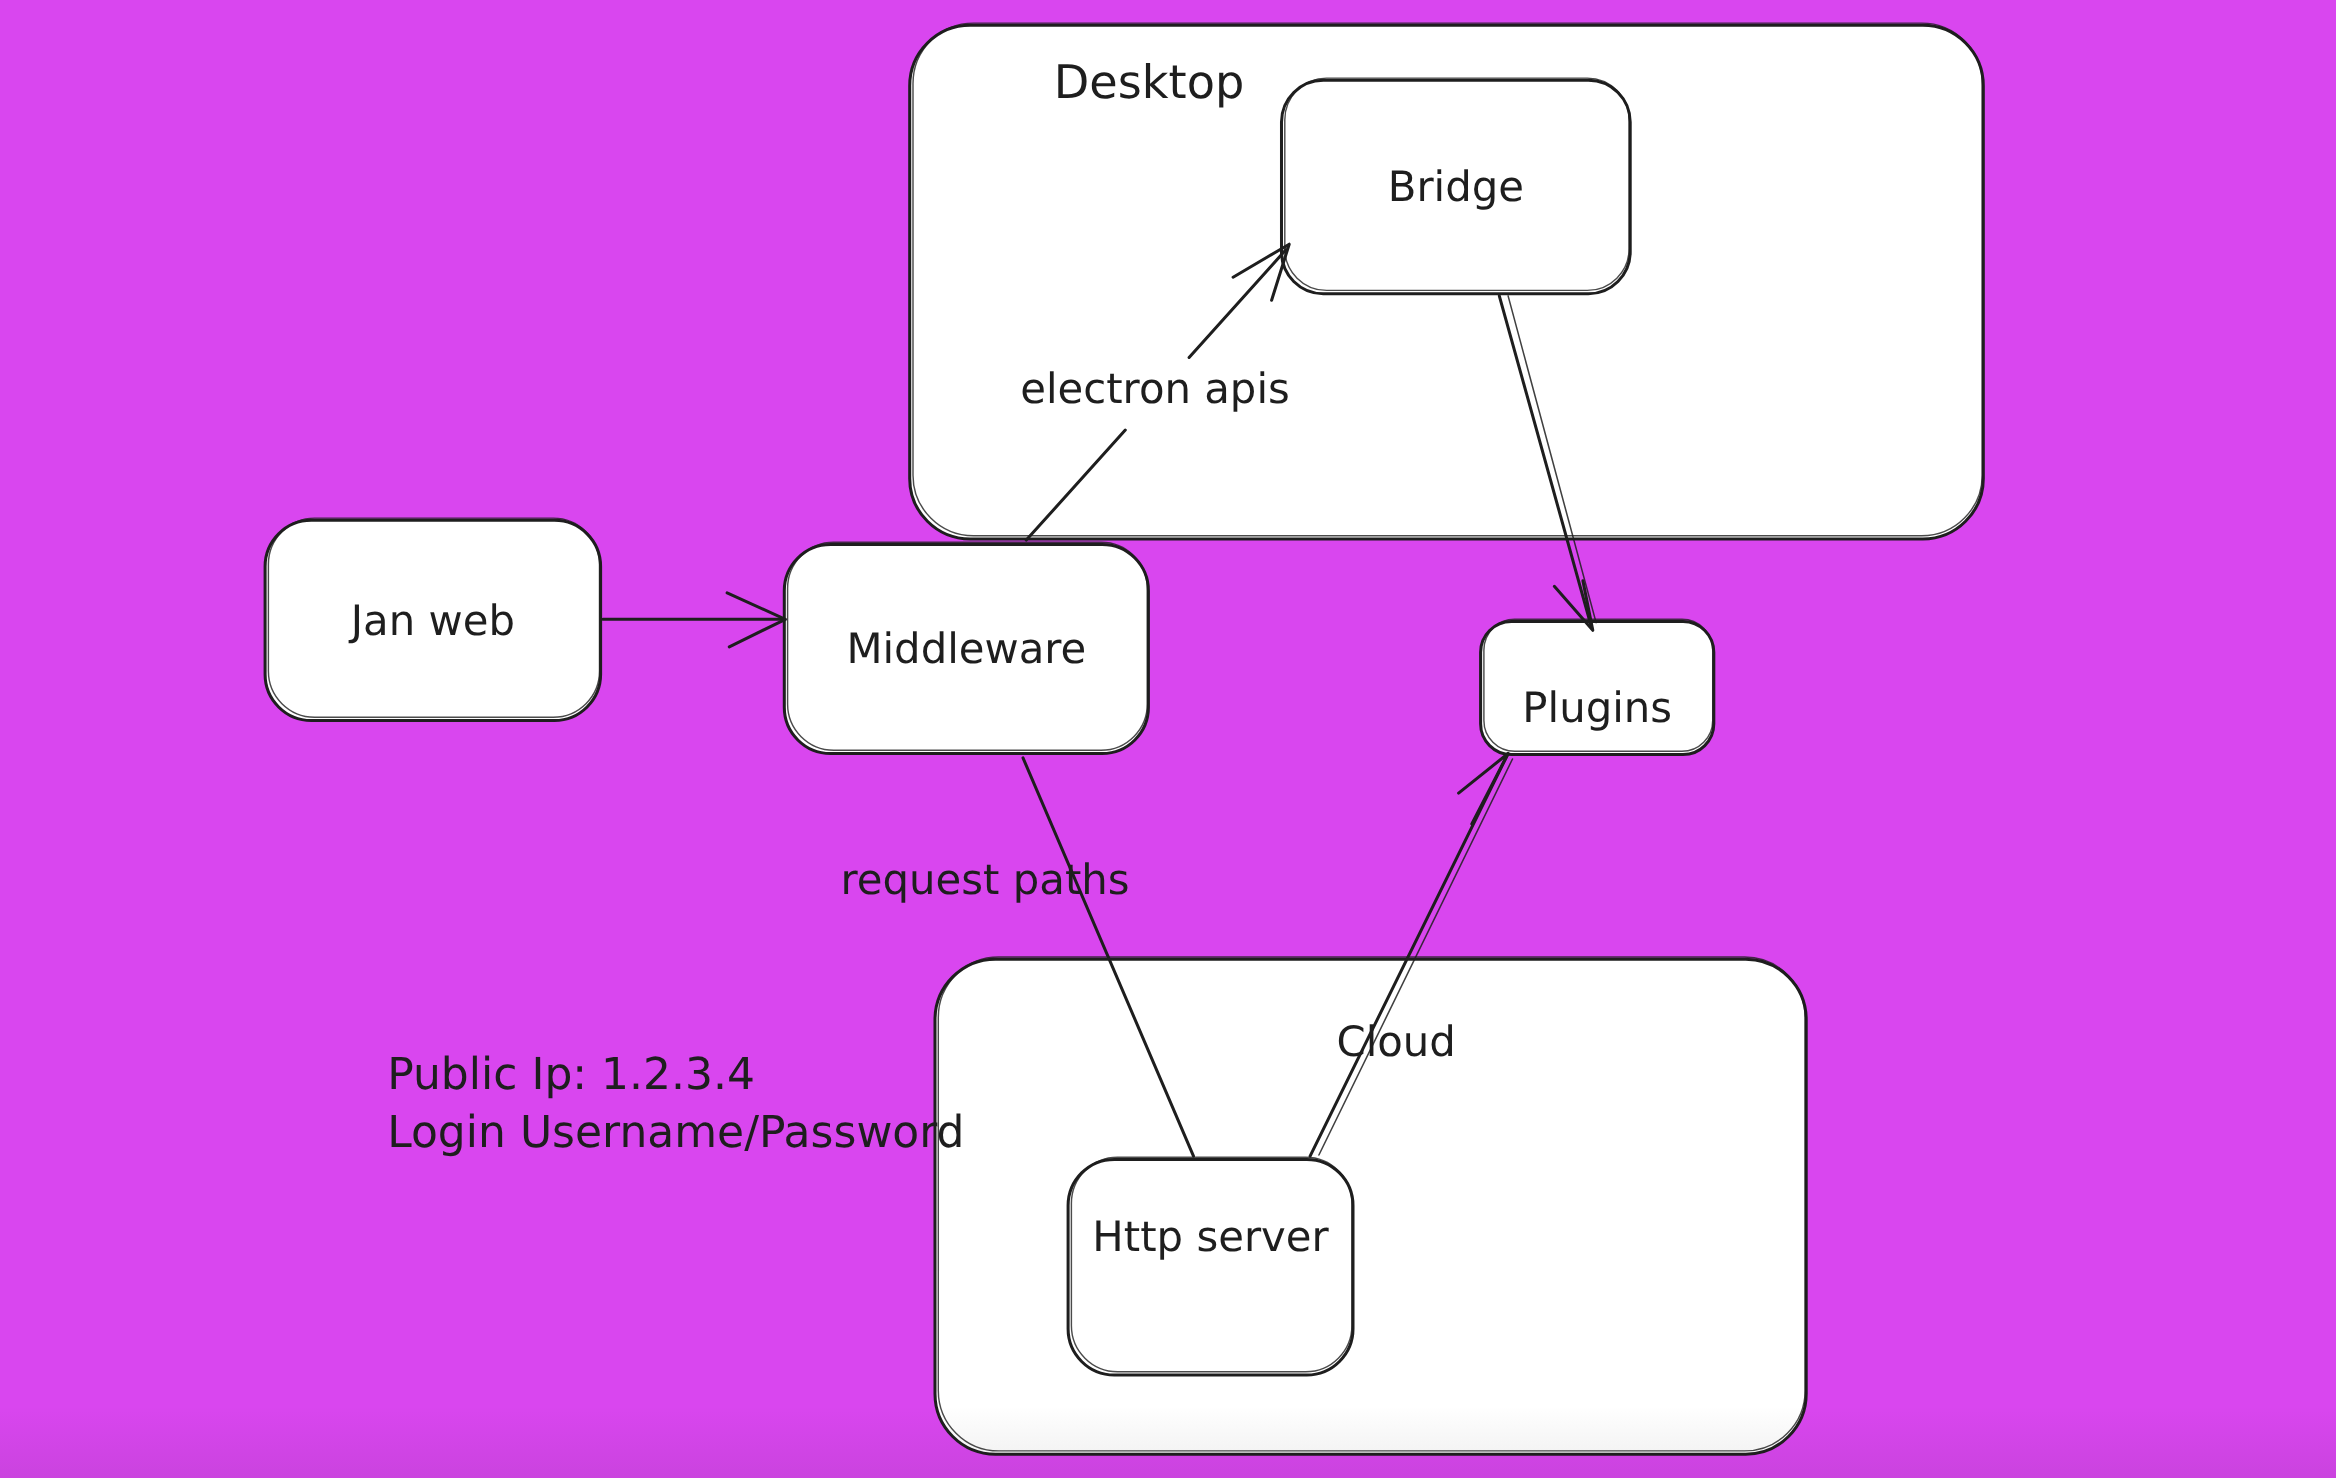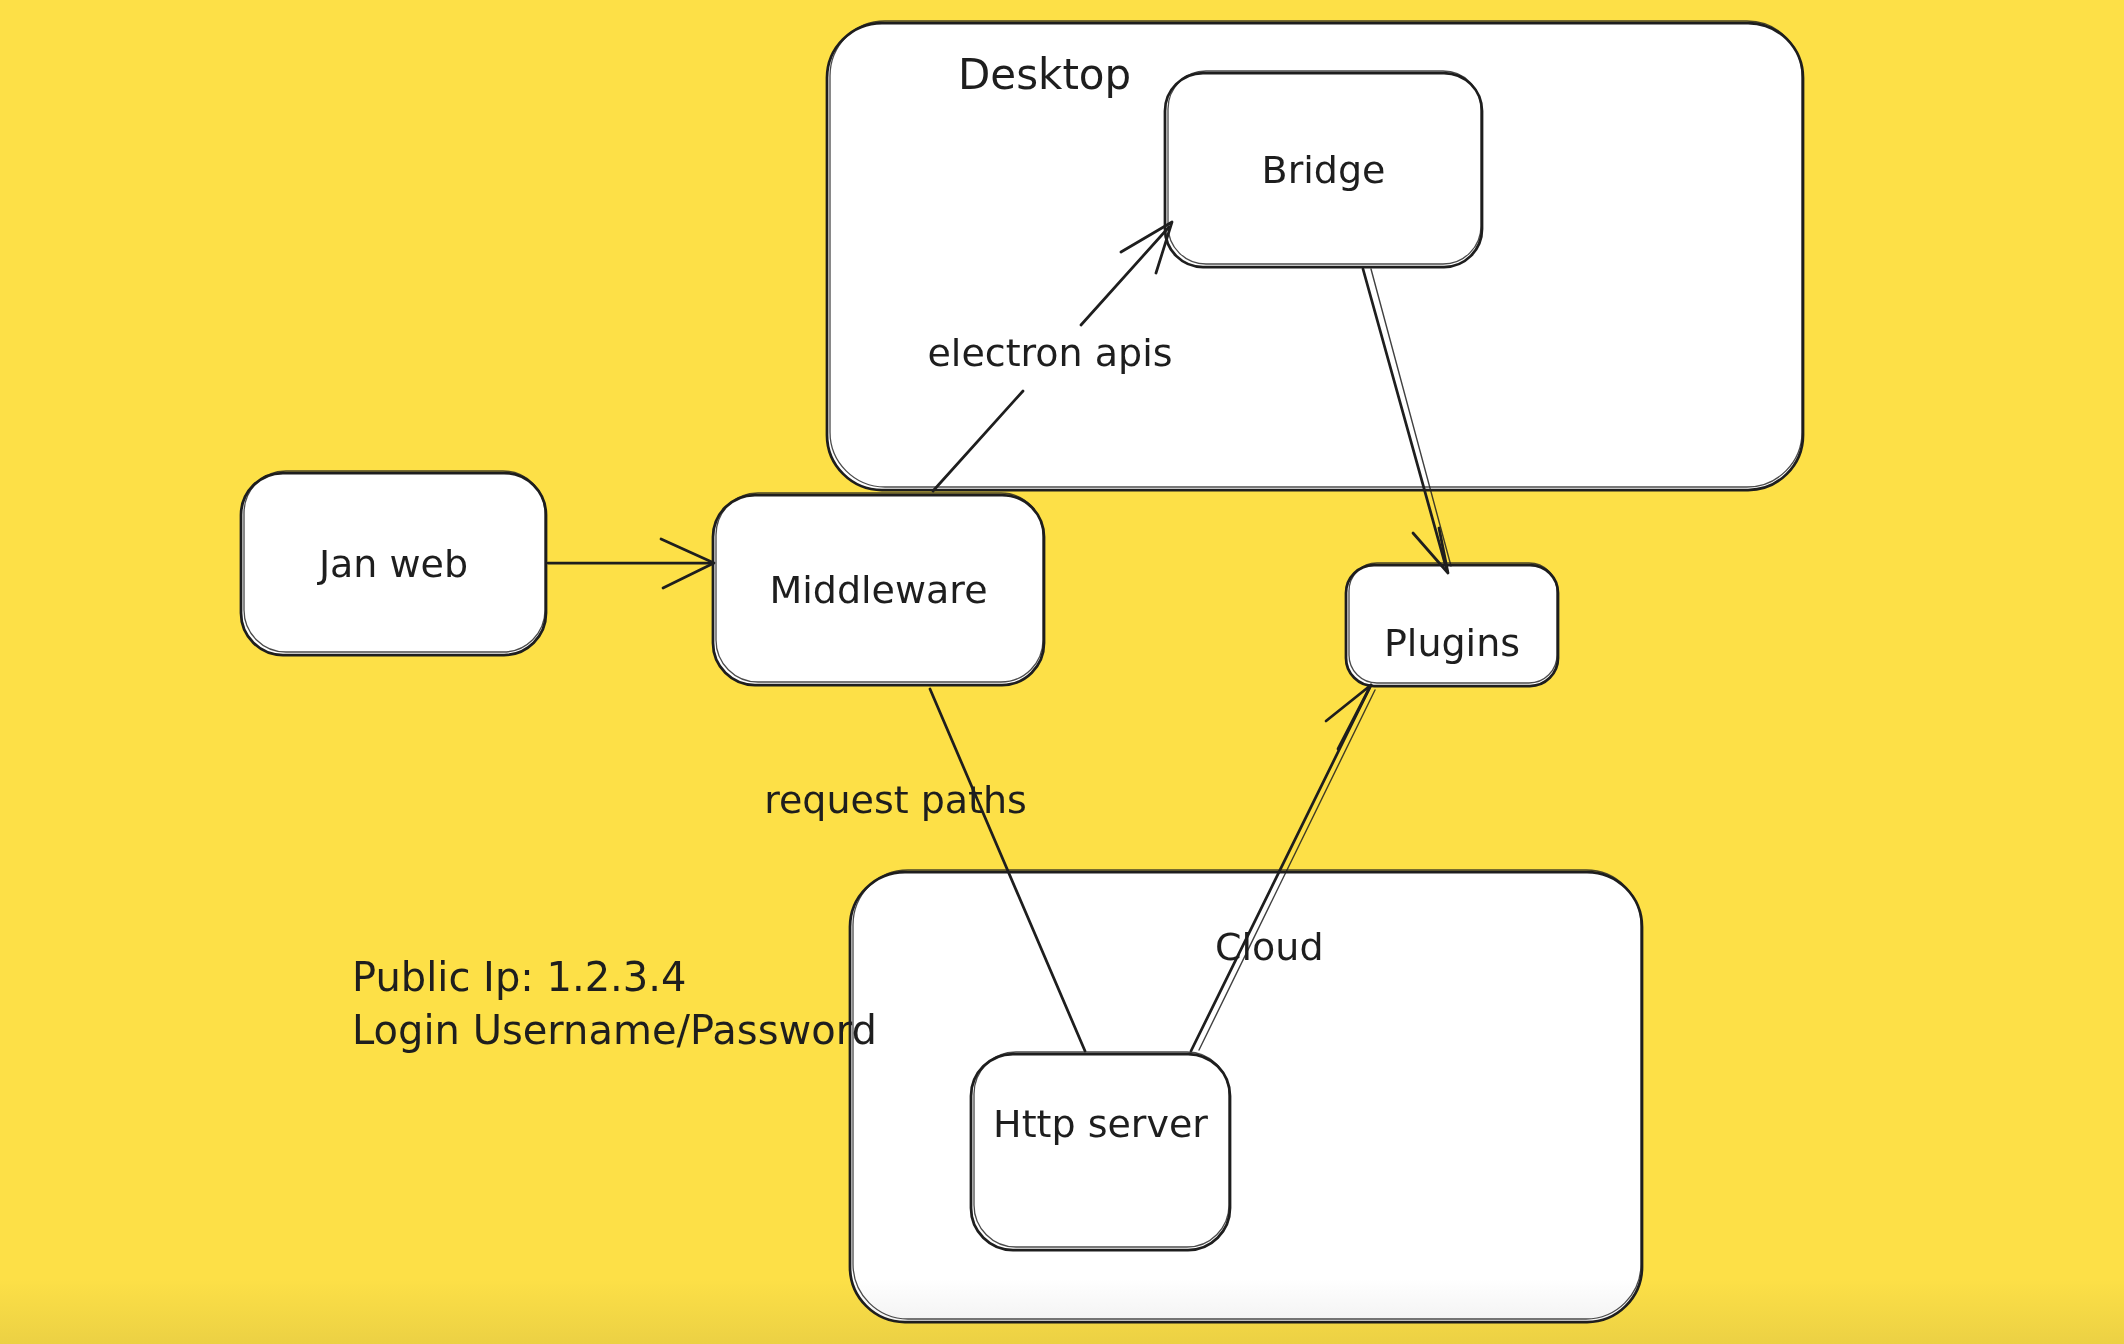--- a/index.html
+++ b/index.html
@@ -1,20 +1,20 @@
 <!DOCTYPE html>
 <html><head>
 <meta charset="utf-8">
 <style>
   html, body { margin: 0; padding: 0; background: #ffffff; }
   .canvas {
     position: relative;
     width: 2124px;
     height: 1344px;
-    background: #fde047;
+    background: #d946ef;
     overflow: hidden;
     font-family: "DejaVu Sans", "Liberation Sans", sans-serif;
     color: #1e1e1e;
   }
   .diagram-svg {
     position: absolute;
     left: 0; top: 0;
     width: 2124px;
     height: 1344px;
   }

